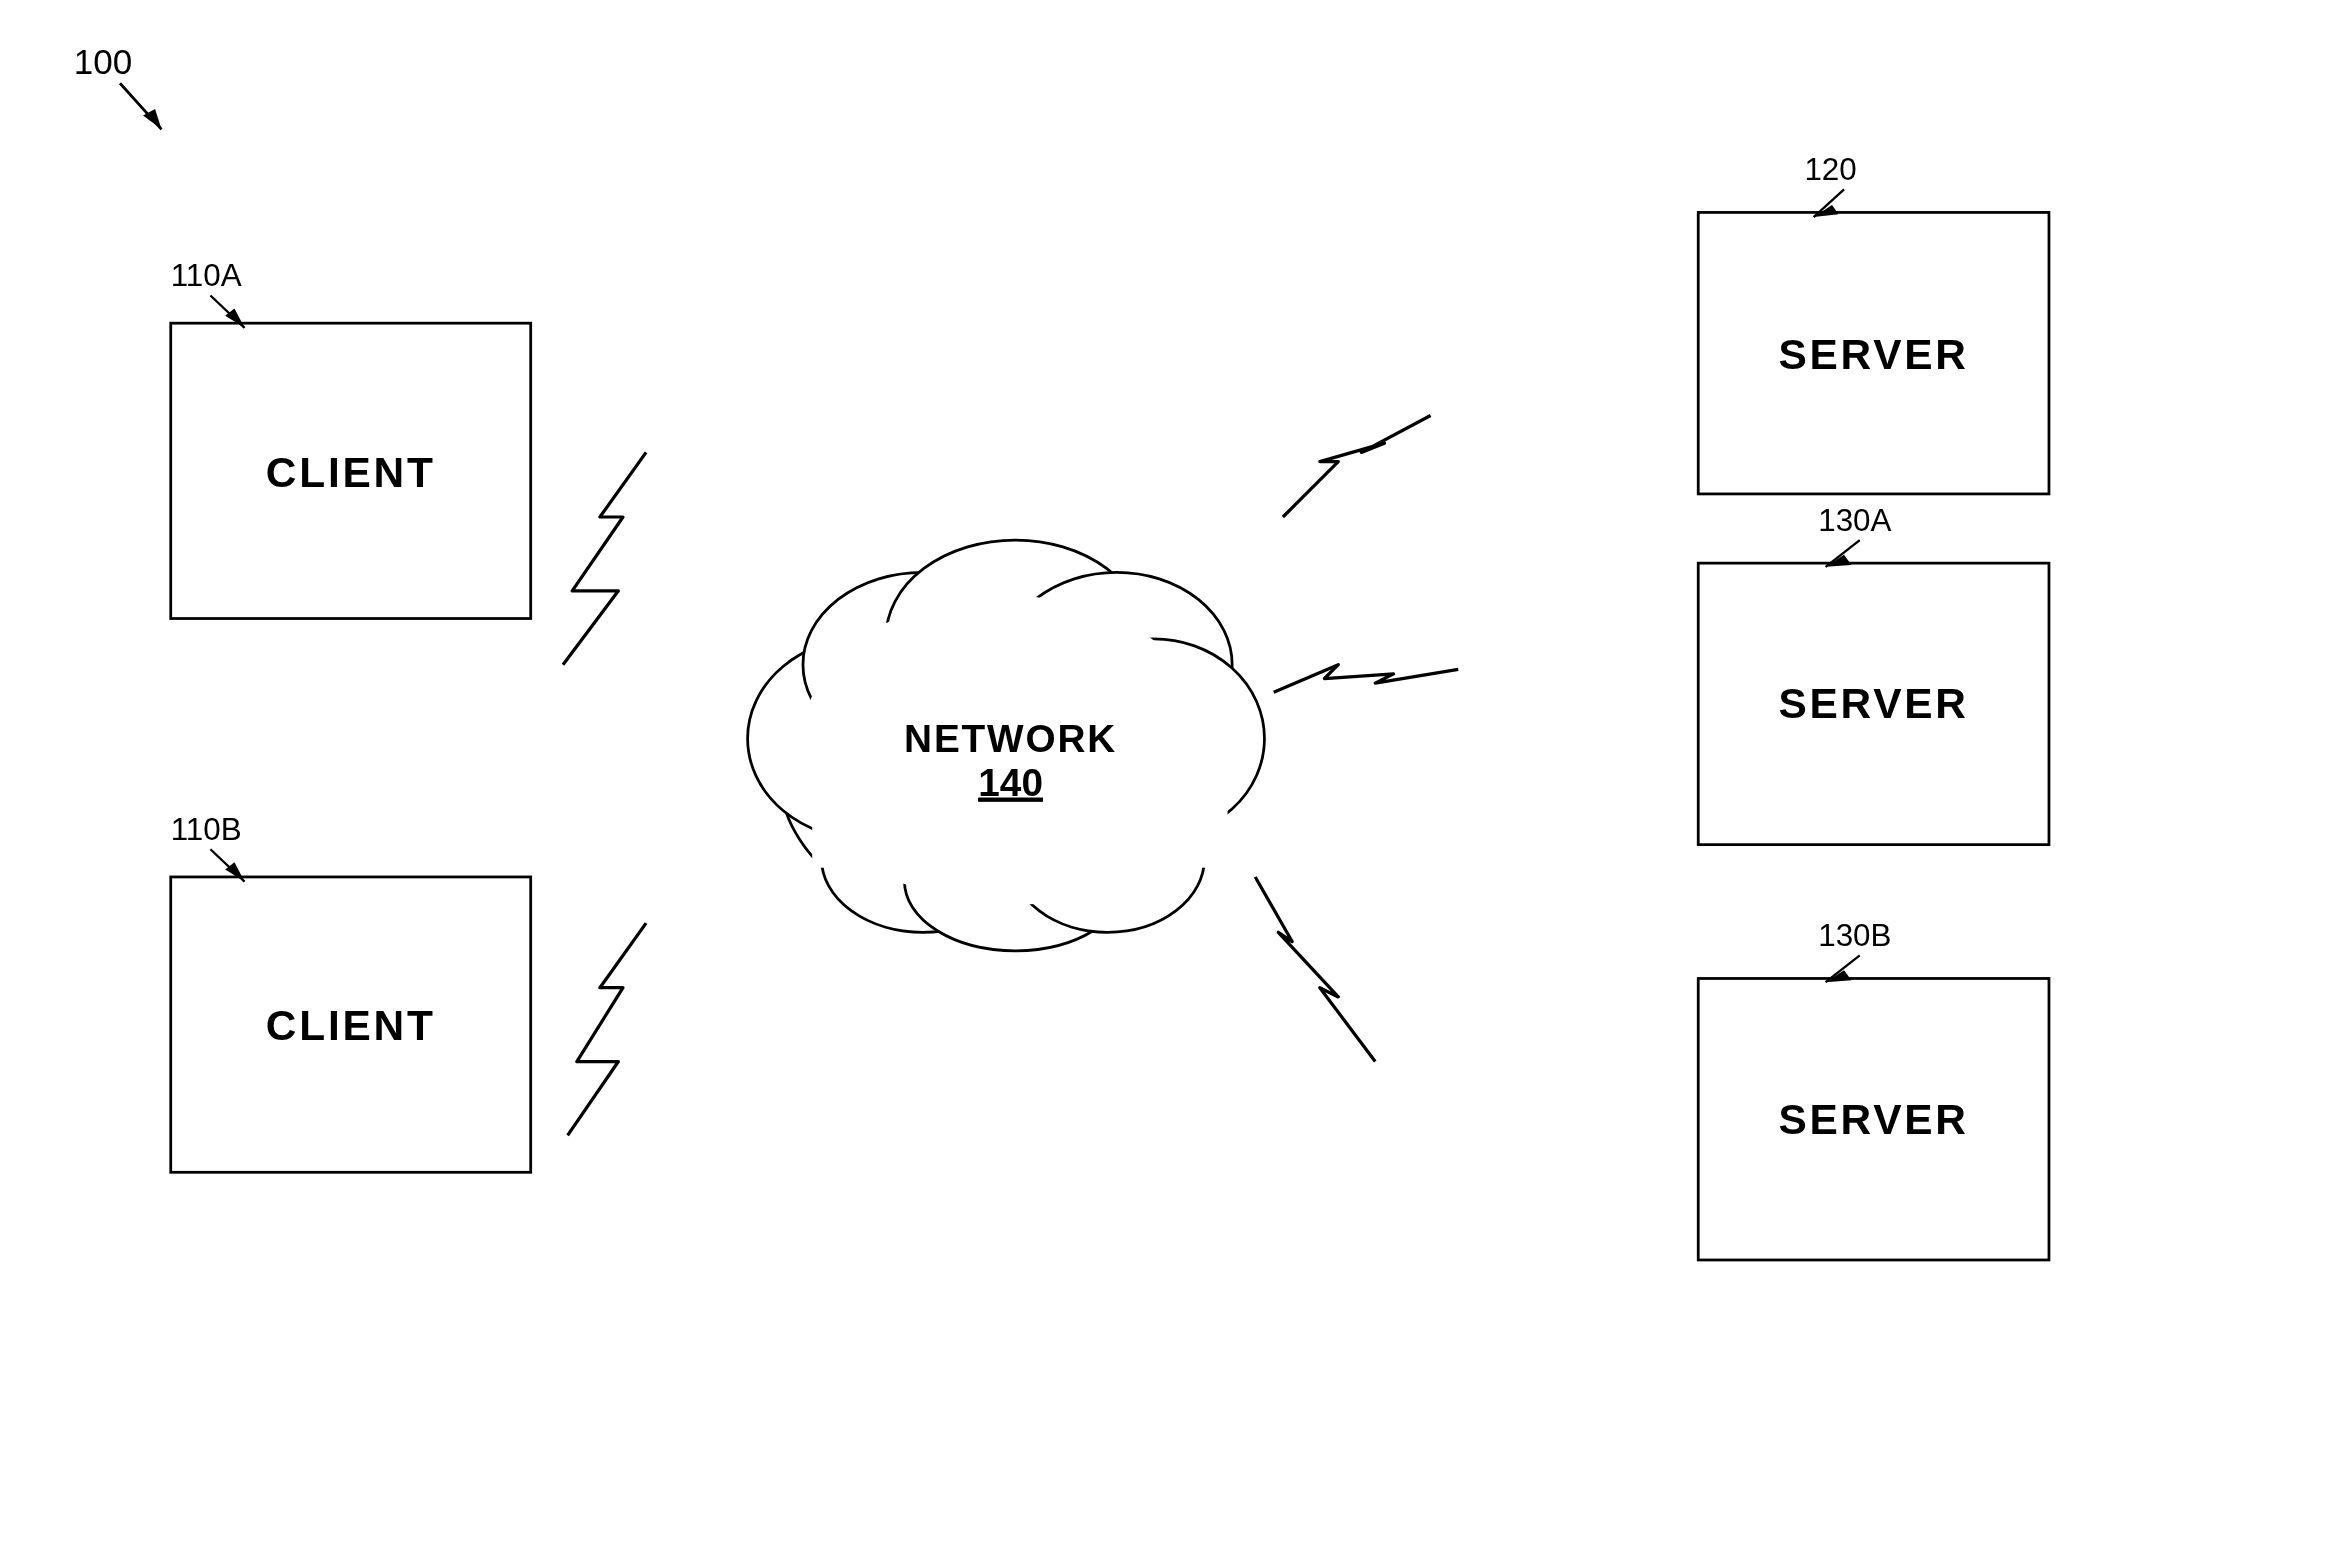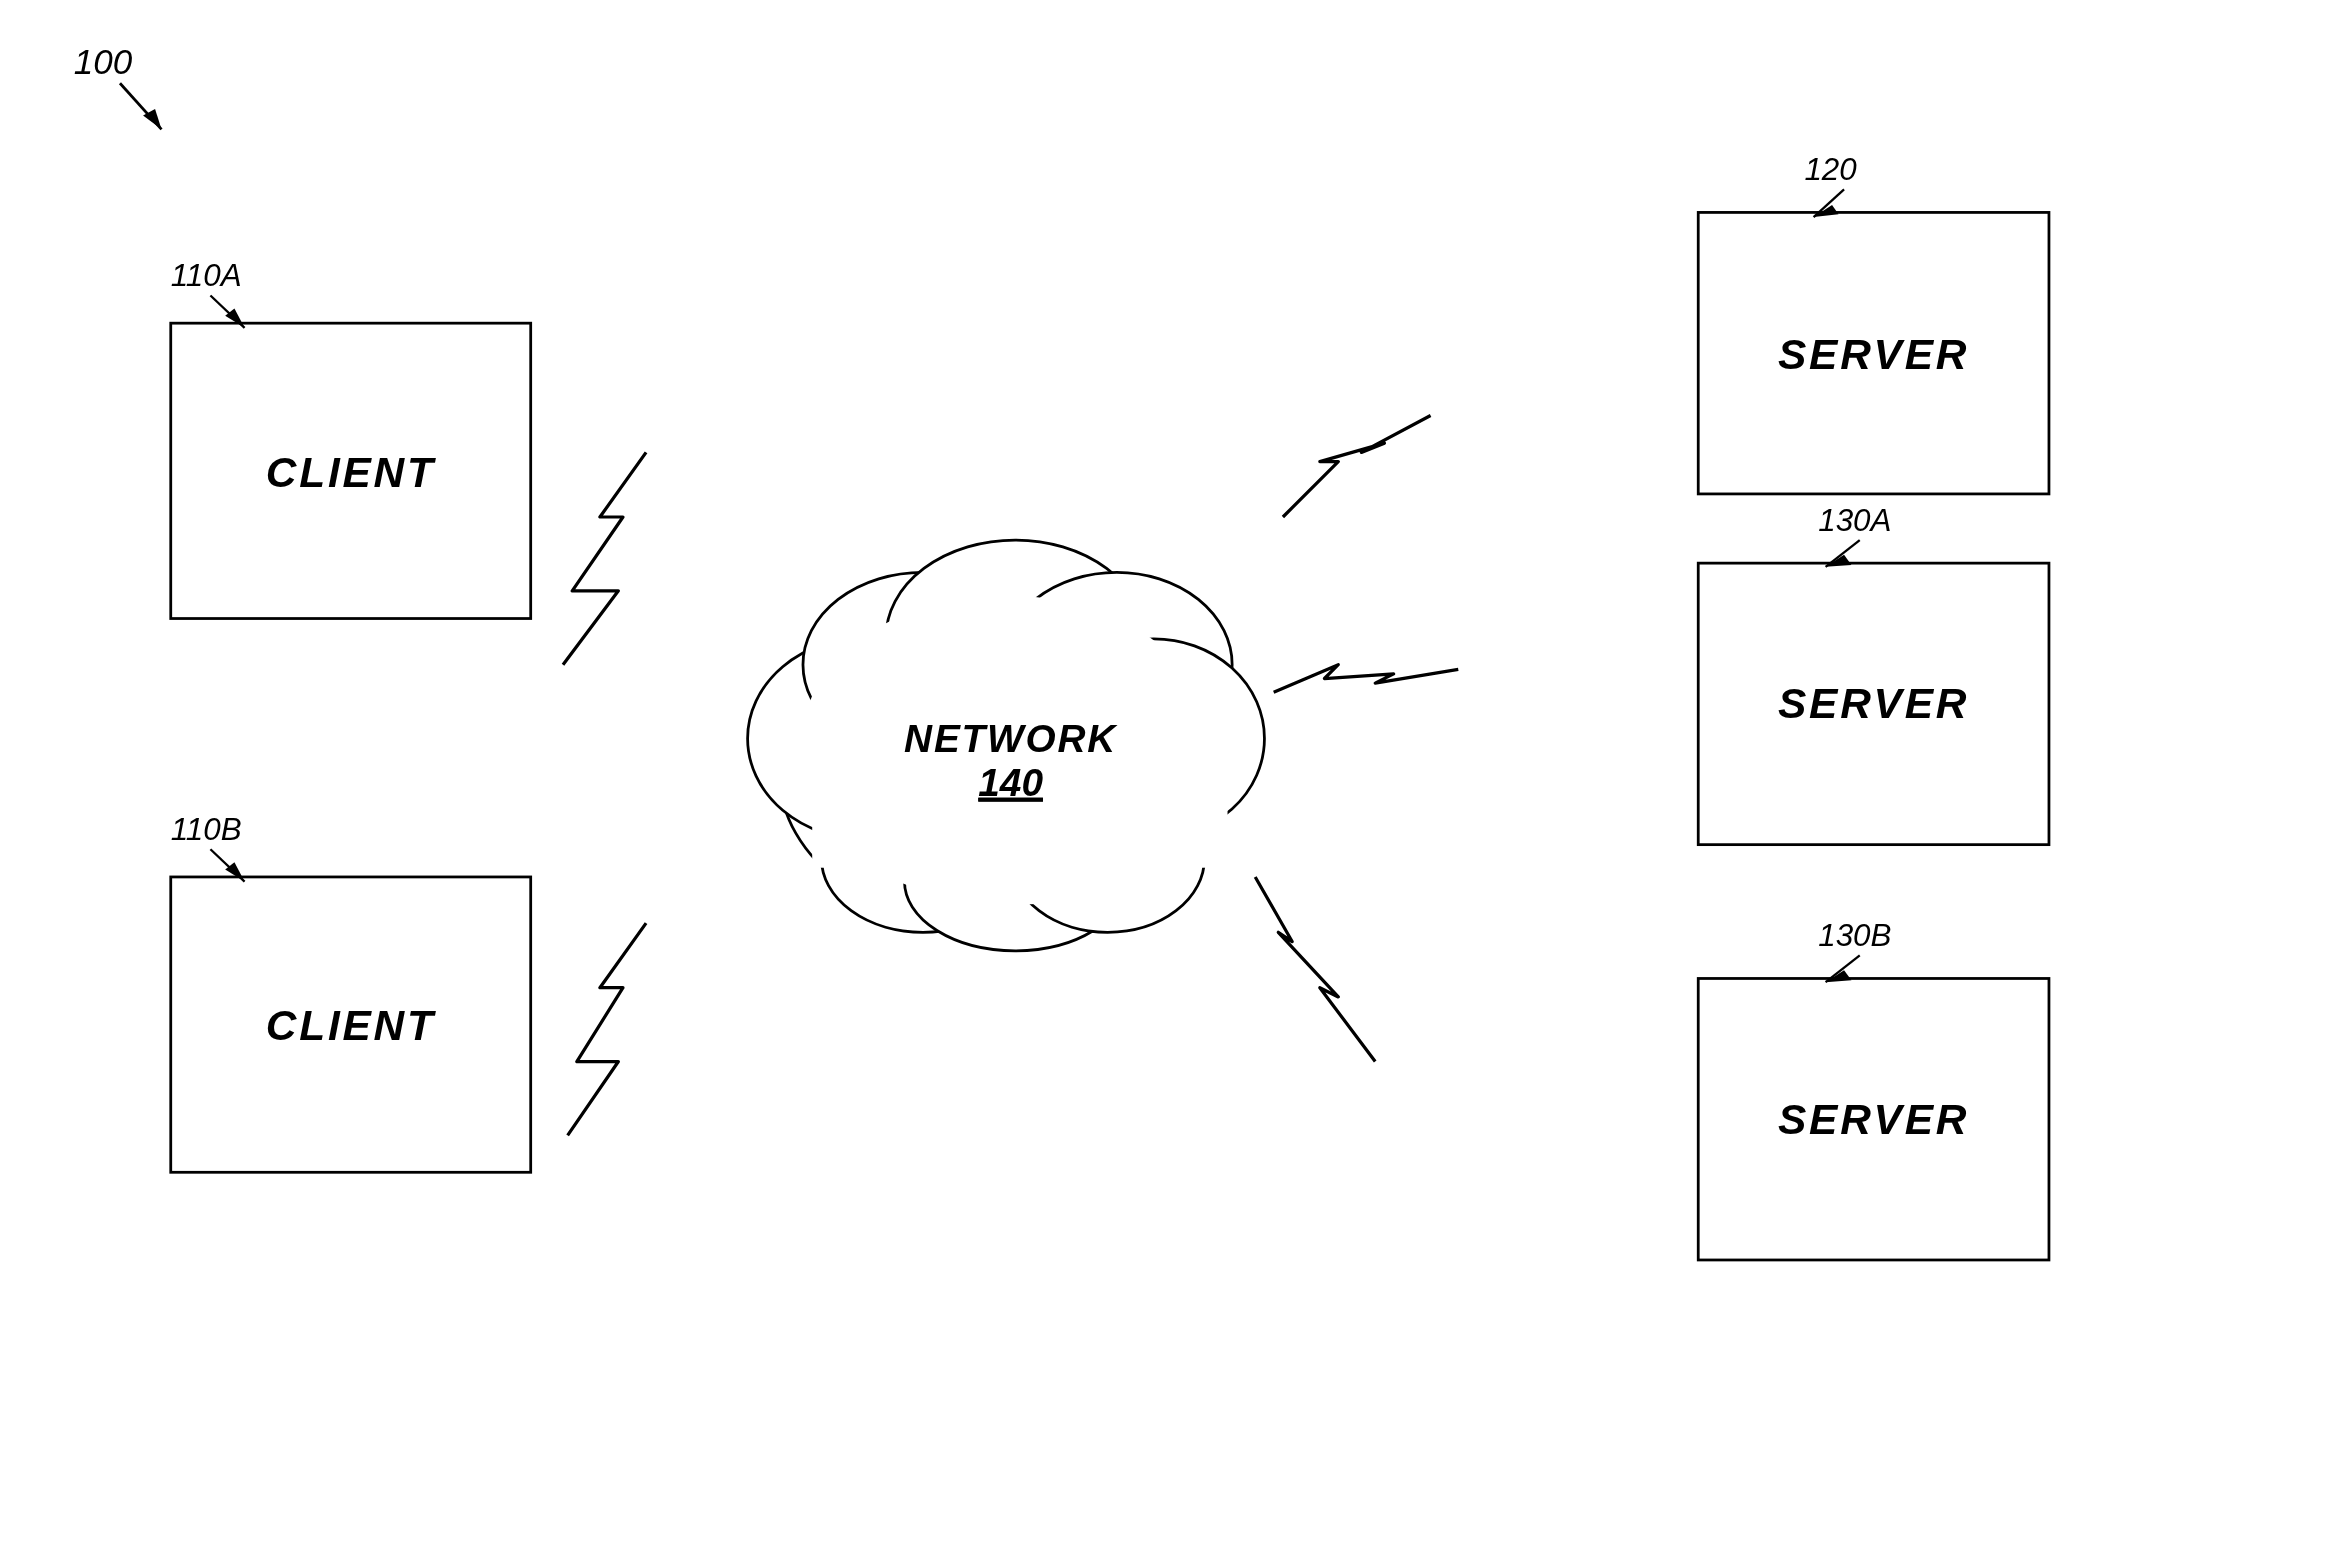--- a/index.html
+++ b/index.html
@@ -10,21 +10,20 @@
       position: relative;
       overflow: hidden;
       font-family: Arial, sans-serif;
     }
 
     .diagram-container {
       position: absolute;
       top: 0; left: 0;
       width: 1948px;
       height: 1561px;
-      font-style: italic;
     }
   </style>
 </head>
 <body>
 
 <div class="diagram-container">
   <svg width="2336" height="1561" style="position:absolute;top:0;left:0;" viewBox="0 0 2531 1691">
 
     <text x="80" y="80" font-size="38" font-family="Arial" font-weight="normal" fill="#000">100</text>
     <line x1="130" y1="90" x2="175" y2="140" stroke="#000" stroke-width="3"></line>

